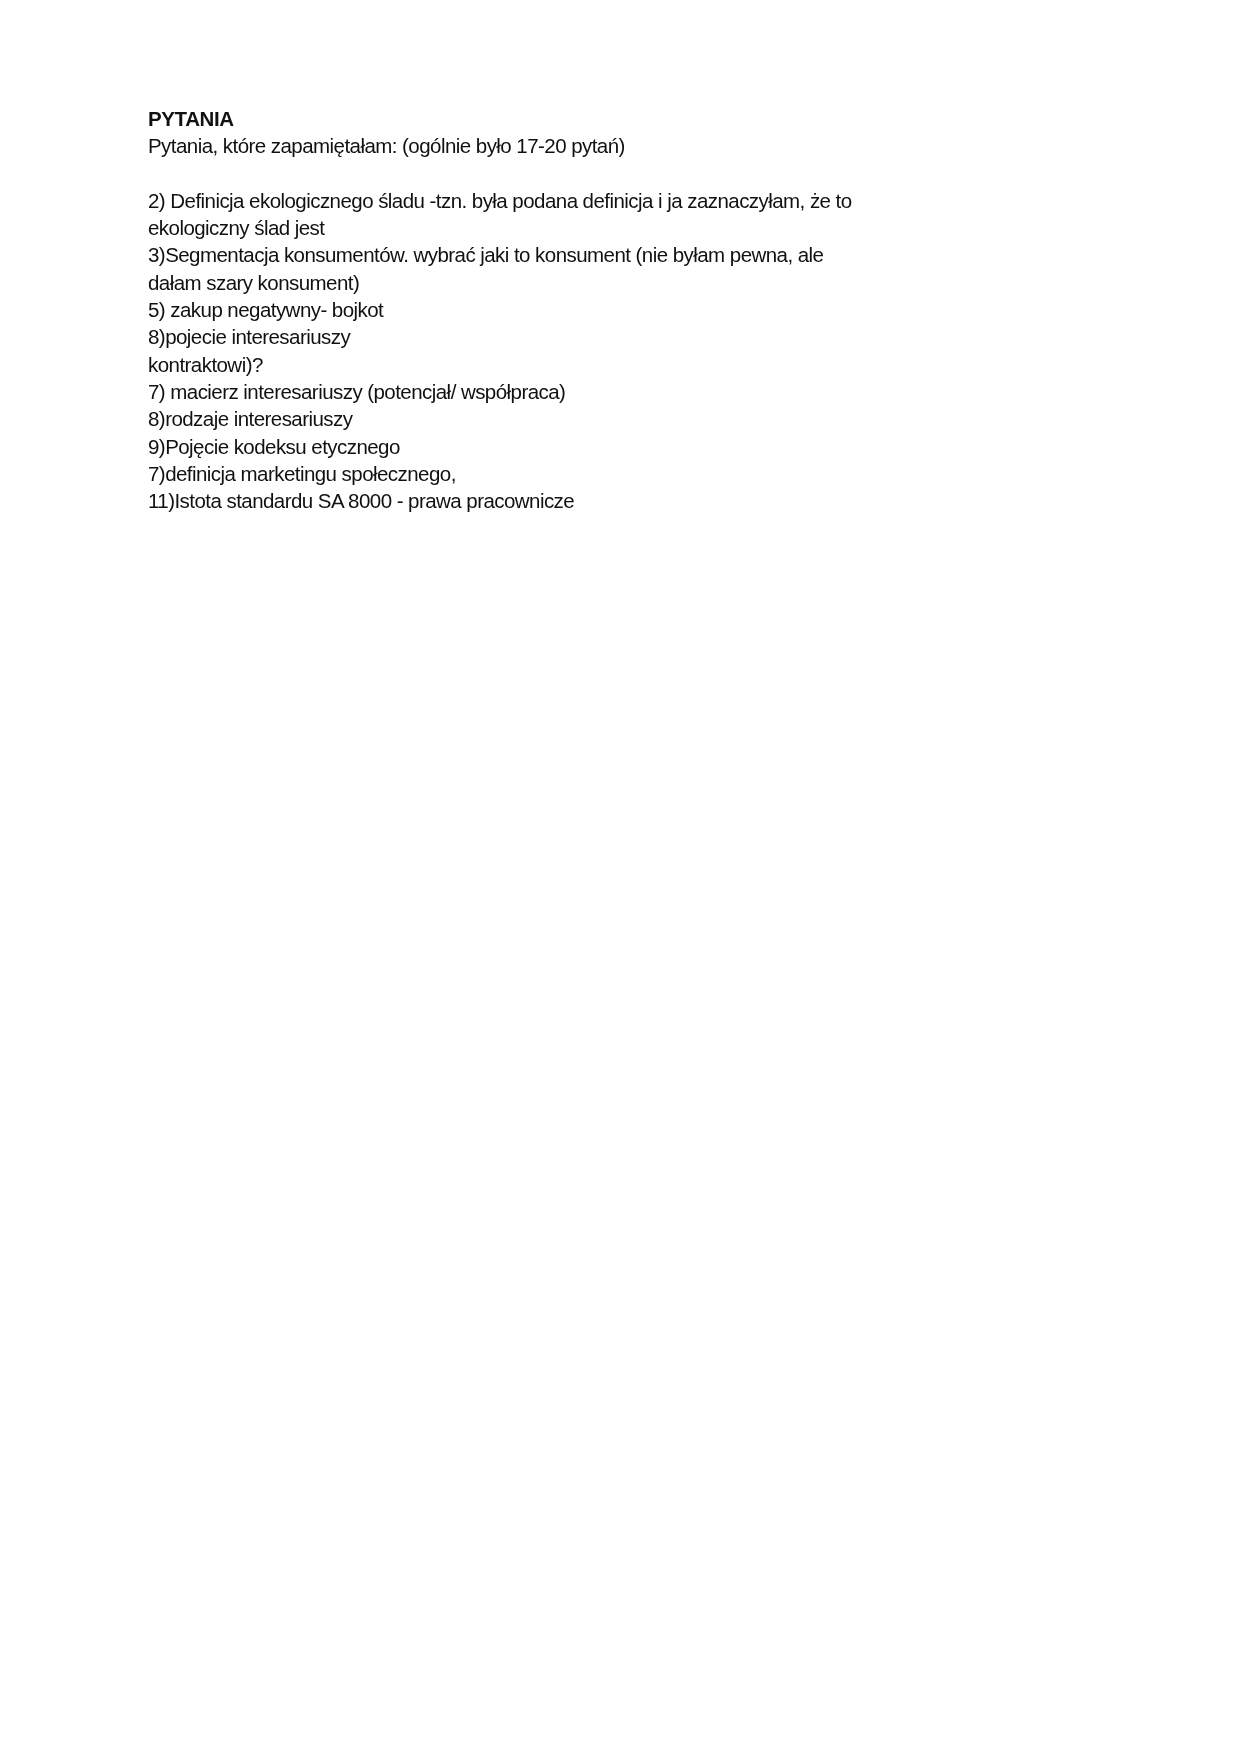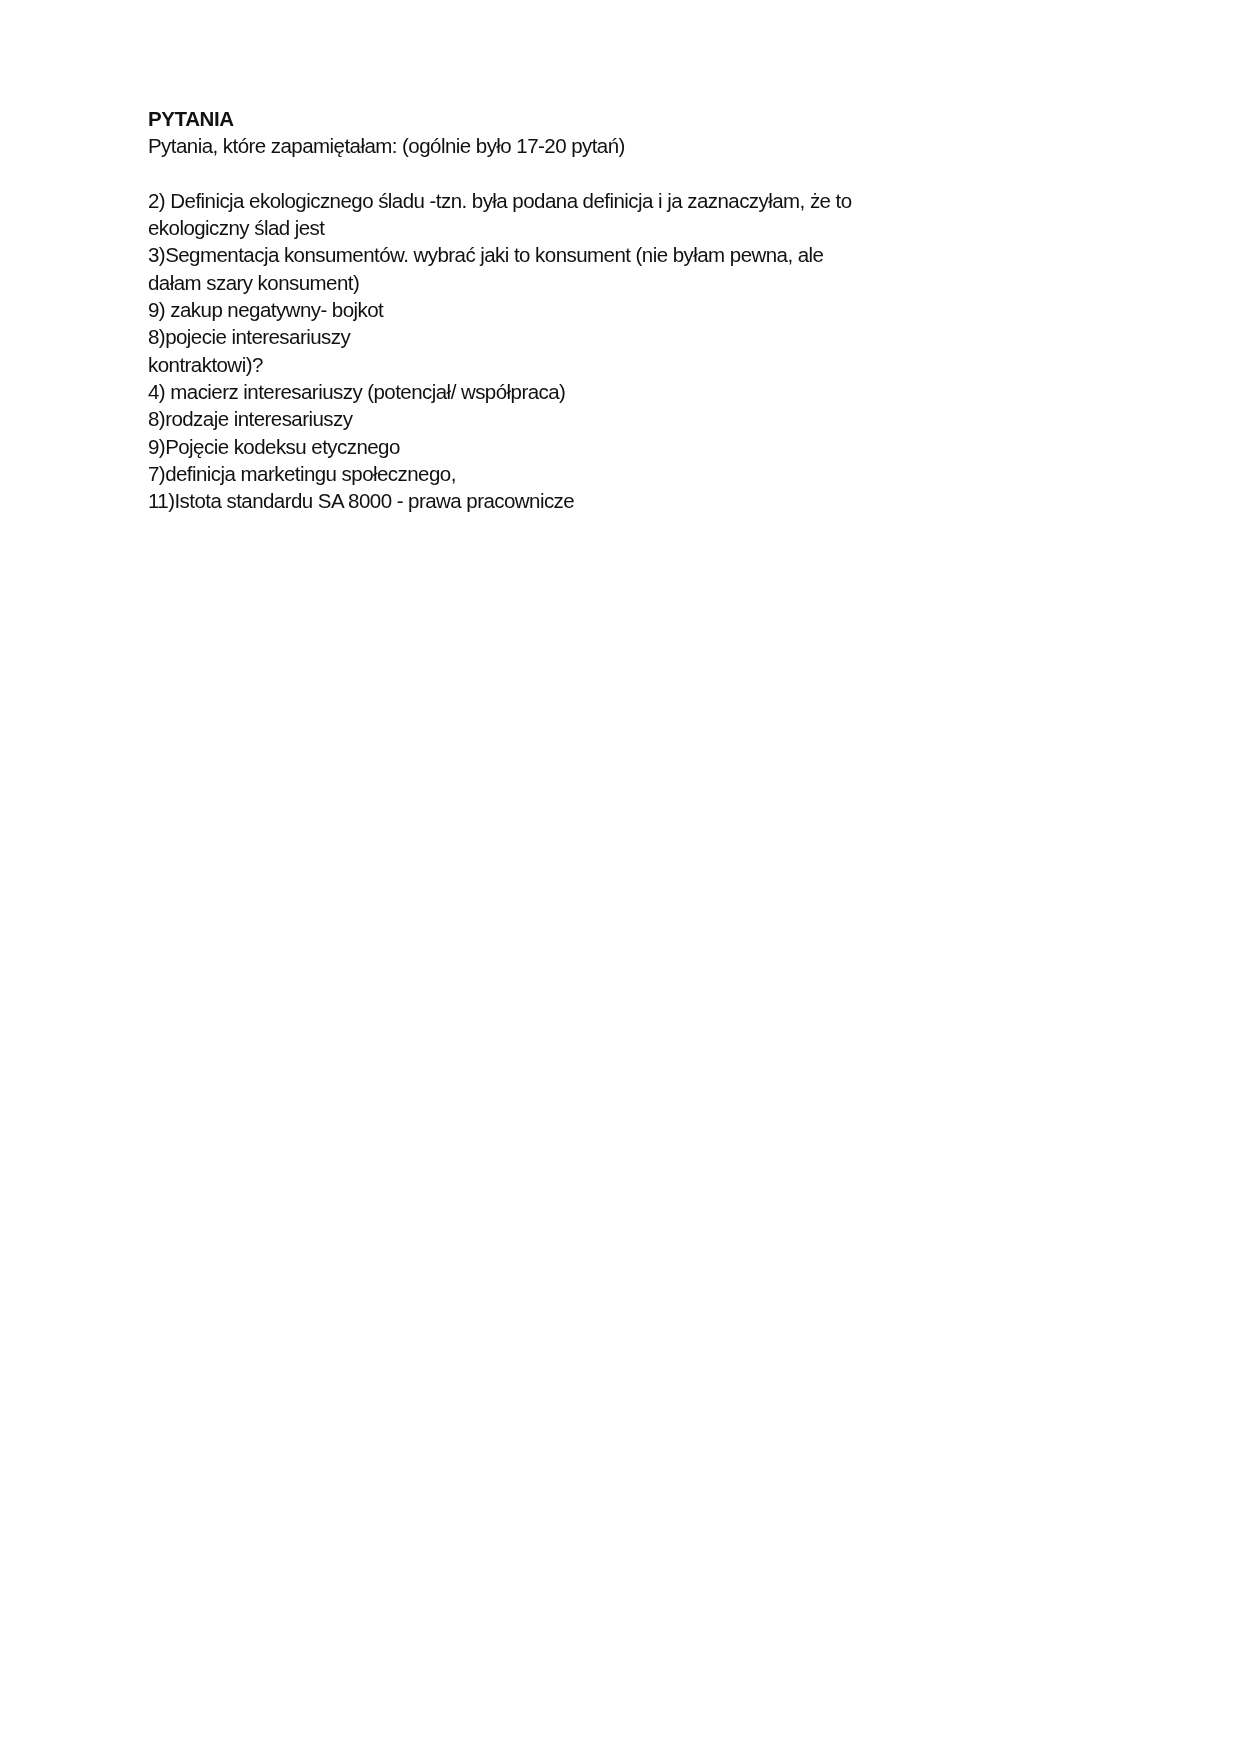--- a/index.html
+++ b/index.html
@@ -50,23 +50,23 @@
 <div class="page">
   <div class="content">
     <div class="line title">PYTANIA</div>
     <div class="line">Pytania, które zapamiętałam: (ogólnie było 17-20 pytań)</div>
     <div class="blank"></div>
     <div>
       <div class="line">2) Definicja ekologicznego śladu -tzn. była podana definicja i ja zaznaczyłam, że to</div>
       <div class="line">ekologiczny ślad jest</div>
       <div class="line">3)Segmentacja konsumentów. wybrać jaki to konsument (nie byłam pewna, ale</div>
       <div class="line">dałam szary konsument)</div>
-      <div class="line">9) zakup negatywny- bojkot</div>
+      <div class="line">5) zakup negatywny- bojkot</div>
       <div class="line">8)pojecie interesariuszy</div>
       <div class="line">kontraktowi)?</div>
-      <div class="line">4) macierz interesariuszy (potencjał/ współpraca)</div>
+      <div class="line">7) macierz interesariuszy (potencjał/ współpraca)</div>
       <div class="line">8)rodzaje interesariuszy</div>
       <div class="line">9)Pojęcie kodeksu etycznego</div>
       <div class="line">7)definicja marketingu społecznego,</div>
       <div class="line">11)Istota standardu SA 8000 - prawa pracownicze</div>
     </div>
   </div>
 </div>
 
 </body></html>

